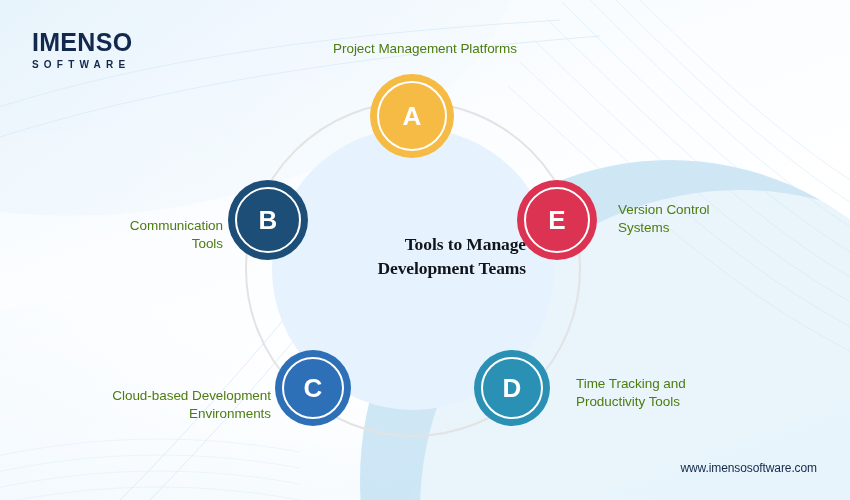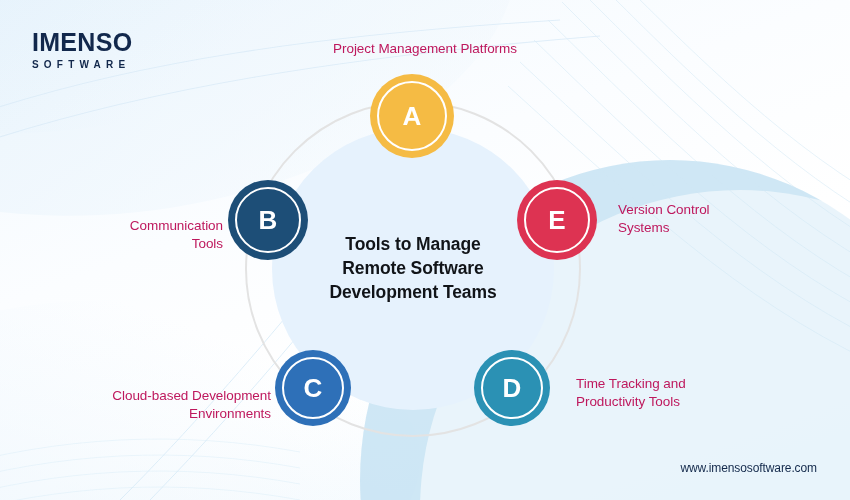--- a/index.html
+++ b/index.html
@@ -112,26 +112,27 @@
     border-radius: 50%;
     border: 2px solid #e3e3e3;
     box-sizing: border-box;
   }
 
   .center-title {
     position: absolute;
     left: 300px;
     top: 232px;
     width: 226px;
-    text-align: center;
+    text-align: right;
     font-size: 17.5px;
     font-weight: bold;
     line-height: 1.38;
     color: #111418;
     letter-spacing: -0.1px;
+    font-family: Liberation Serif, serif;
   }
 
   
   .node {
     position: absolute;
     border-radius: 50%;
     display: flex;
     align-items: center;
     justify-content: center;
     box-sizing: border-box;
@@ -156,21 +157,21 @@
   .node-b { left: 228px; top: 180px; width: 80px; height: 80px; background: #1d4e77; }
   .node-e { left: 517px; top: 180px; width: 80px; height: 80px; background: #dd3352; }
   .node-c { left: 275px; top: 350px; width: 76px; height: 76px; background: #2e70b8; }
   .node-d { left: 474px; top: 350px; width: 76px; height: 76px; background: #2b91b4; }
 
   
   .label {
     position: absolute;
     font-size: 13.5px;
     line-height: 1.34;
-    color: #be185d;
+    color: #4d7c0f;
     font-weight: normal;
     letter-spacing: -0.05px;
   }
   .label-a { left: 310px; top: 40px;  width: 230px; text-align: center; }
   .label-b { left: 83px;  top: 217px; width: 140px; text-align: right; }
   .label-e { left: 618px; top: 201px; width: 160px; text-align: left; }
   .label-c { left: 66px;  top: 387px; width: 205px; text-align: right; }
   .label-d { left: 576px; top: 375px; width: 180px; text-align: left; }
 
   
@@ -252,21 +253,20 @@
     <div class="logo-sub">SOFTWARE</div>
   </div>
 
   <div class="diagram">
 
     <div class="inner-disc"></div>
     <div class="ring-outline"></div>
 
     <div class="center-title">
       <div>Tools to Manage</div>
-      <div>Remote Software</div>
       <div>Development Teams</div>
     </div>
 
     <div class="node node-a">
       <div class="node-ring"></div>
       <span class="node-letter">A</span>
     </div>
 
     <div class="node node-b">
       <div class="node-ring"></div>

